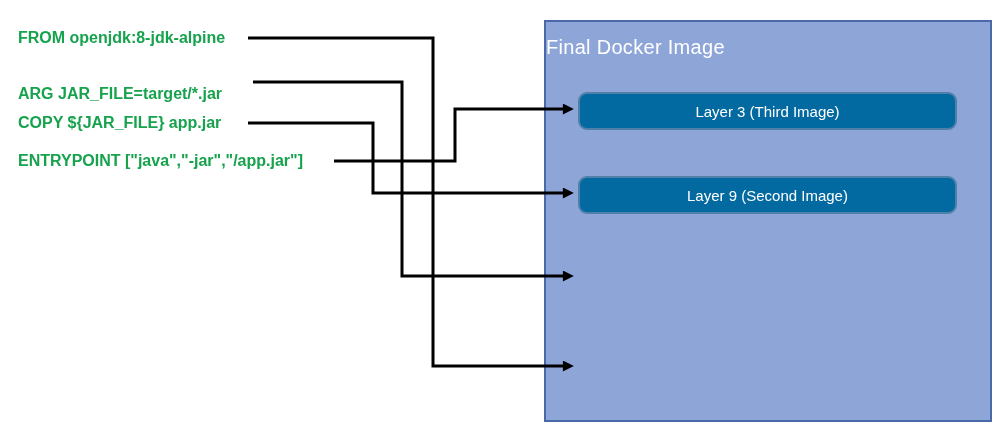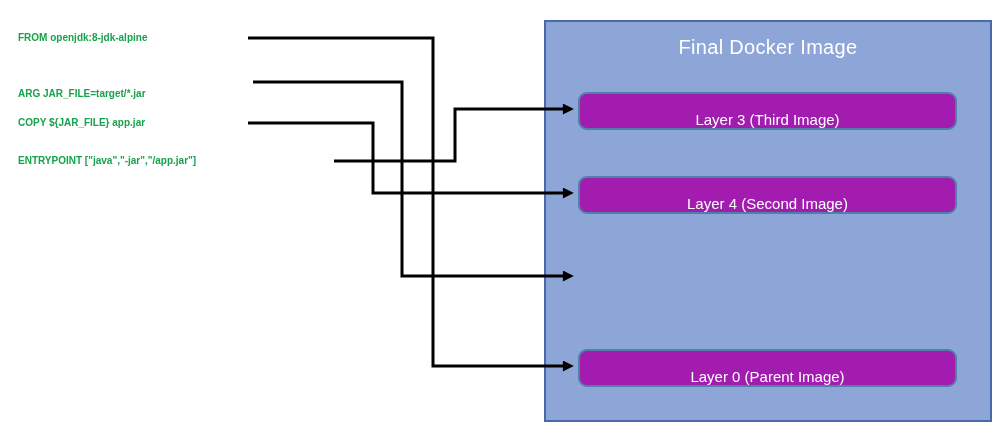--- a/index.html
+++ b/index.html
@@ -11,21 +11,21 @@
   .canvas {
     position: relative;
     width: 1007px;
     height: 439px;
     background: #ffffff;
     overflow: hidden;
   }
   .code-label {
     position: absolute;
     left: 18px;
-    font-size: 10px;
+    font-size: 16px;
     font-weight: bold;
     color: #17a24d;
     white-space: nowrap;
     line-height: 20px;
   }
   .connectors {
     position: absolute;
     left: 0;
     top: 0;
     pointer-events: none;
@@ -43,36 +43,36 @@
     height: 402px;
     background: #8ea5d8;
     border: 2px solid #4a69a8;
     box-sizing: border-box;
   }
   .container-title {
     position: absolute;
     top: 14px;
     left: 0;
     width: 100%;
-    text-align: center;
+    text-align: left;
     color: #ffffff;
     font-size: 20px;
     letter-spacing: 0.3px;
   }
   .layer-box {
     position: absolute;
     left: 32px;
     width: 379px;
     height: 38px;
-    background: #a21caf;
+    background: #0369a1;
     border: 2px solid #4f81a8;
     border-radius: 9px;
     box-sizing: border-box;
     display: flex;
-    align-items: flex-end;
+    align-items: center;
     justify-content: center;
     color: #ffffff;
     font-size: 15px;
     white-space: nowrap;
   }
   .layer-3 { top: 70px; }
   .layer-2 { top: 154px; }
   .layer-1 { top: 237px; }
   .layer-0 { top: 327px; }
 </style>
@@ -86,24 +86,21 @@
   <div class="code-label" style="top:113px;">COPY ${JAR_FILE} app.jar</div>
   <div class="code-label" style="top:151px;">ENTRYPOINT ["java","-jar","/app.jar"]</div>
 
   <div class="container-box">
     <div class="container-title">Final Docker Image</div>
 
     <div class="layer-box layer-3">
       <span>Layer 3 (Third Image)</span>
     </div>
     <div class="layer-box layer-2">
-      <span>Layer 4 (Second Image)</span>
-    </div>
-    <div class="layer-box layer-0">
-      <span>Layer 0 (Parent Image)</span>
+      <span>Layer 9 (Second Image)</span>
     </div>
   </div>
 
   <svg class="connectors" width="1007" height="439" viewBox="0 0 1007 439">
     <defs>
       <marker id="arrowhead" viewBox="0 0 10 10" markerUnits="userSpaceOnUse" markerWidth="14" markerHeight="11" refX="1" refY="5" orient="auto">
         <path d="M0,0 L10,5 L0,10 z" fill="#000000"></path>
       </marker>
     </defs>
 

